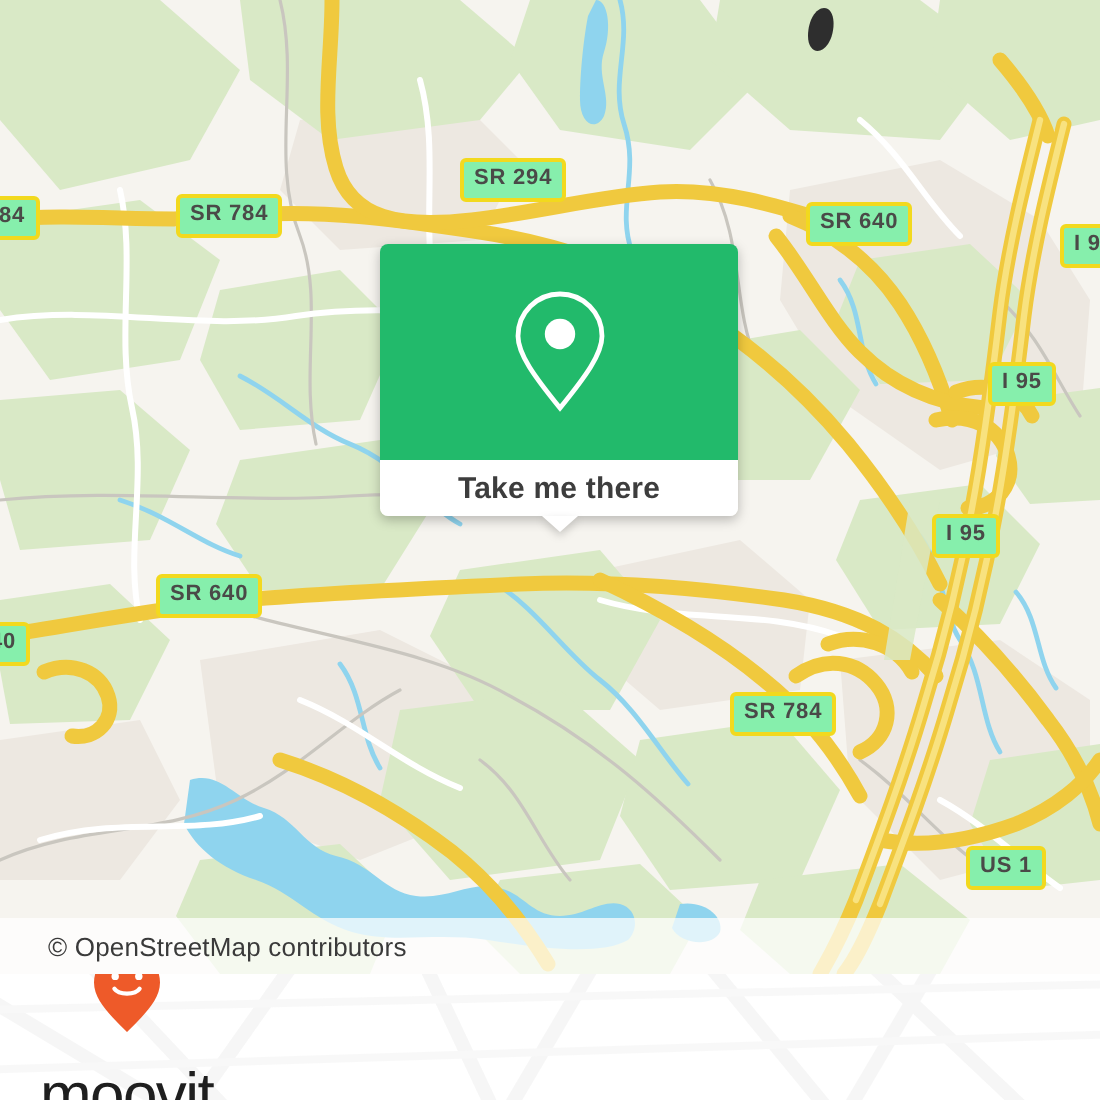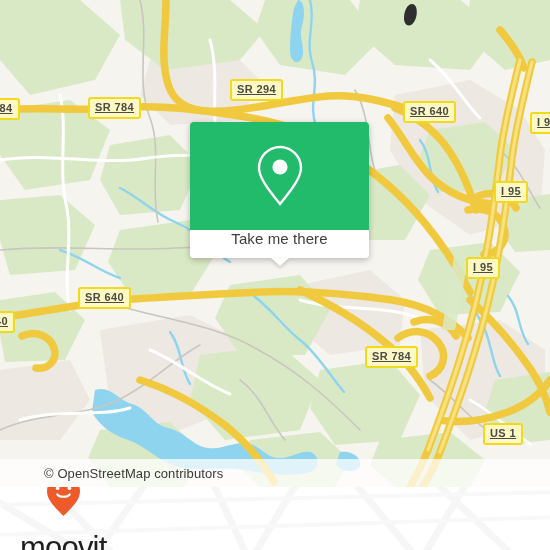--- a/index.html
+++ b/index.html
@@ -23,32 +23,31 @@
     left: 0; top: 0;
     width: 550px; height: 487px;
     background: #f6f4ef;
     overflow: hidden;
   }
   #map svg { display: block; }
 
   
   .shield {
     position: absolute;
-    background: #fef9c3;
+    background: #86efac;
     border: 2px solid #f2d91e;
     border-radius: 3px;
     color: #4a4a48;
     font-size: 11px;
     font-weight: bold;
     letter-spacing: 0.4px;
     line-height: 1;
     padding: 3px 5px 4px 5px;
     white-space: nowrap;
     font-family: "Liberation Sans", sans-serif;
-    text-decoration: underline;
   }
 
   
   #card {
     position: absolute;
     left: 190px; top: 122px;
     width: 179px;
     border-radius: 4px;
     box-shadow: 0 2px 6px rgba(0,0,0,0.25);
     overflow: visible;
@@ -60,22 +59,24 @@
     border-radius: 4px 4px 0 0;
     display: flex;
     align-items: center;
     justify-content: center;
   }
   #card-bottom {
     background: #ffffff;
     height: 28px;
     border-radius: 0 0 4px 4px;
     display: flex;
+    align-items: center;
     justify-content: center;
     position: relative;
+    font-weight: bold;
   }
   #card-label {
     color: #3d3d3d;
     font-size: 15px;
     letter-spacing: 0.1px;
   }
   #card-pointer {
     position: absolute;
     left: 50%;
     top: 100%;
@@ -97,21 +98,20 @@
     background: rgba(255,255,255,0.72);
     display: flex;
     align-items: center;
     z-index: 30;
   }
   #attribution-text {
     padding-left: 24px;
     font-size: 13px;
     color: #3a3a3a;
     letter-spacing: 0.1px;
-    margin-left: 20px;
   }
 
   
   #footer {
     position: absolute;
     left: 0; top: 487px;
     width: 550px; height: 63px;
     background: #ffffff;
     overflow: hidden;
   }

